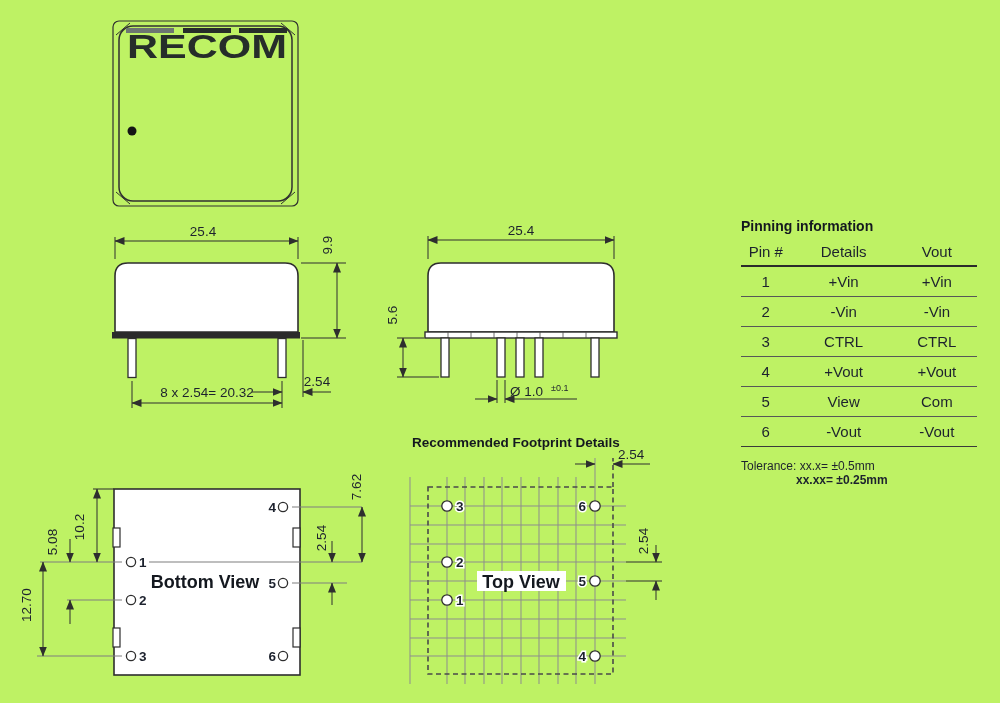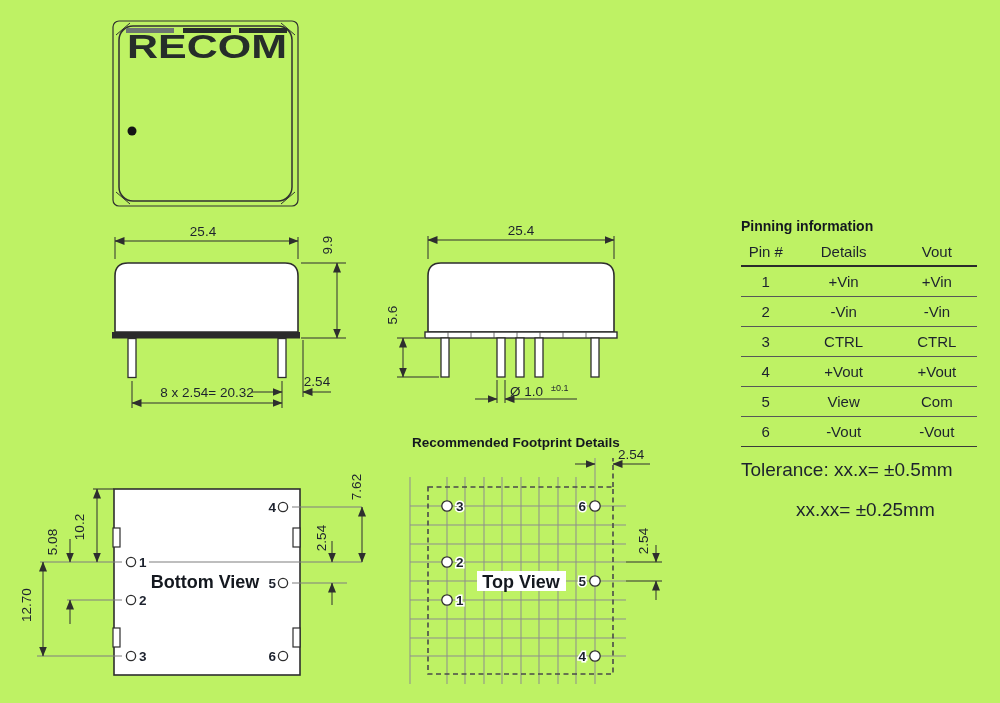--- a/index.html
+++ b/index.html
@@ -14,22 +14,22 @@
   .fptitle{font-size:13.5px;font-weight:bold;fill:#14181f;}
   .sup{font-size:9px;}
   
   .pinning{position:absolute;left:741px;top:218px;width:236px;}
   .pin-title{font-size:14px;font-weight:bold;color:#14181f;margin:0 0 8px 0;}
   .pinning table{width:100%;border-collapse:collapse;font-size:15px;color:#1d222e;}
   .pinning th{font-weight:normal;text-align:center;padding:1px 0 5px 0;border-bottom:2px solid #2b2b2b;font-size:15px;}
   .pinning td{text-align:center;height:27px;border-bottom:1.3px solid #575757;}
   .pinning tr.last td{border-bottom:1.8px solid #3a3a3a;}
   .c0{width:21%}.c1{width:45%}.c2{width:34%}
-  .tol{font-size:19px;margin-top:12px;color:#1d222e;}
-  .tol2{margin-top:18px;padding-left:55px;}
+  .tol{font-size:12px;margin-top:12px;color:#1d222e;}
+  .tol2{margin-top:0;padding-left:55px;font-weight:bold;}
 </style>
 </head>
 <body>
 
 <div id="page">
 
 <svg width="1000" height="703" viewBox="0 0 1000 703">
   <defs>
     <marker id="ar" viewBox="0 0 10 8" refX="9.5" refY="4" markerWidth="10" markerHeight="8" markerUnits="userSpaceOnUse" orient="auto-start-reverse">
       <path d="M0,0 L10,4 L0,8 z" fill="#2e2e2e"></path>

